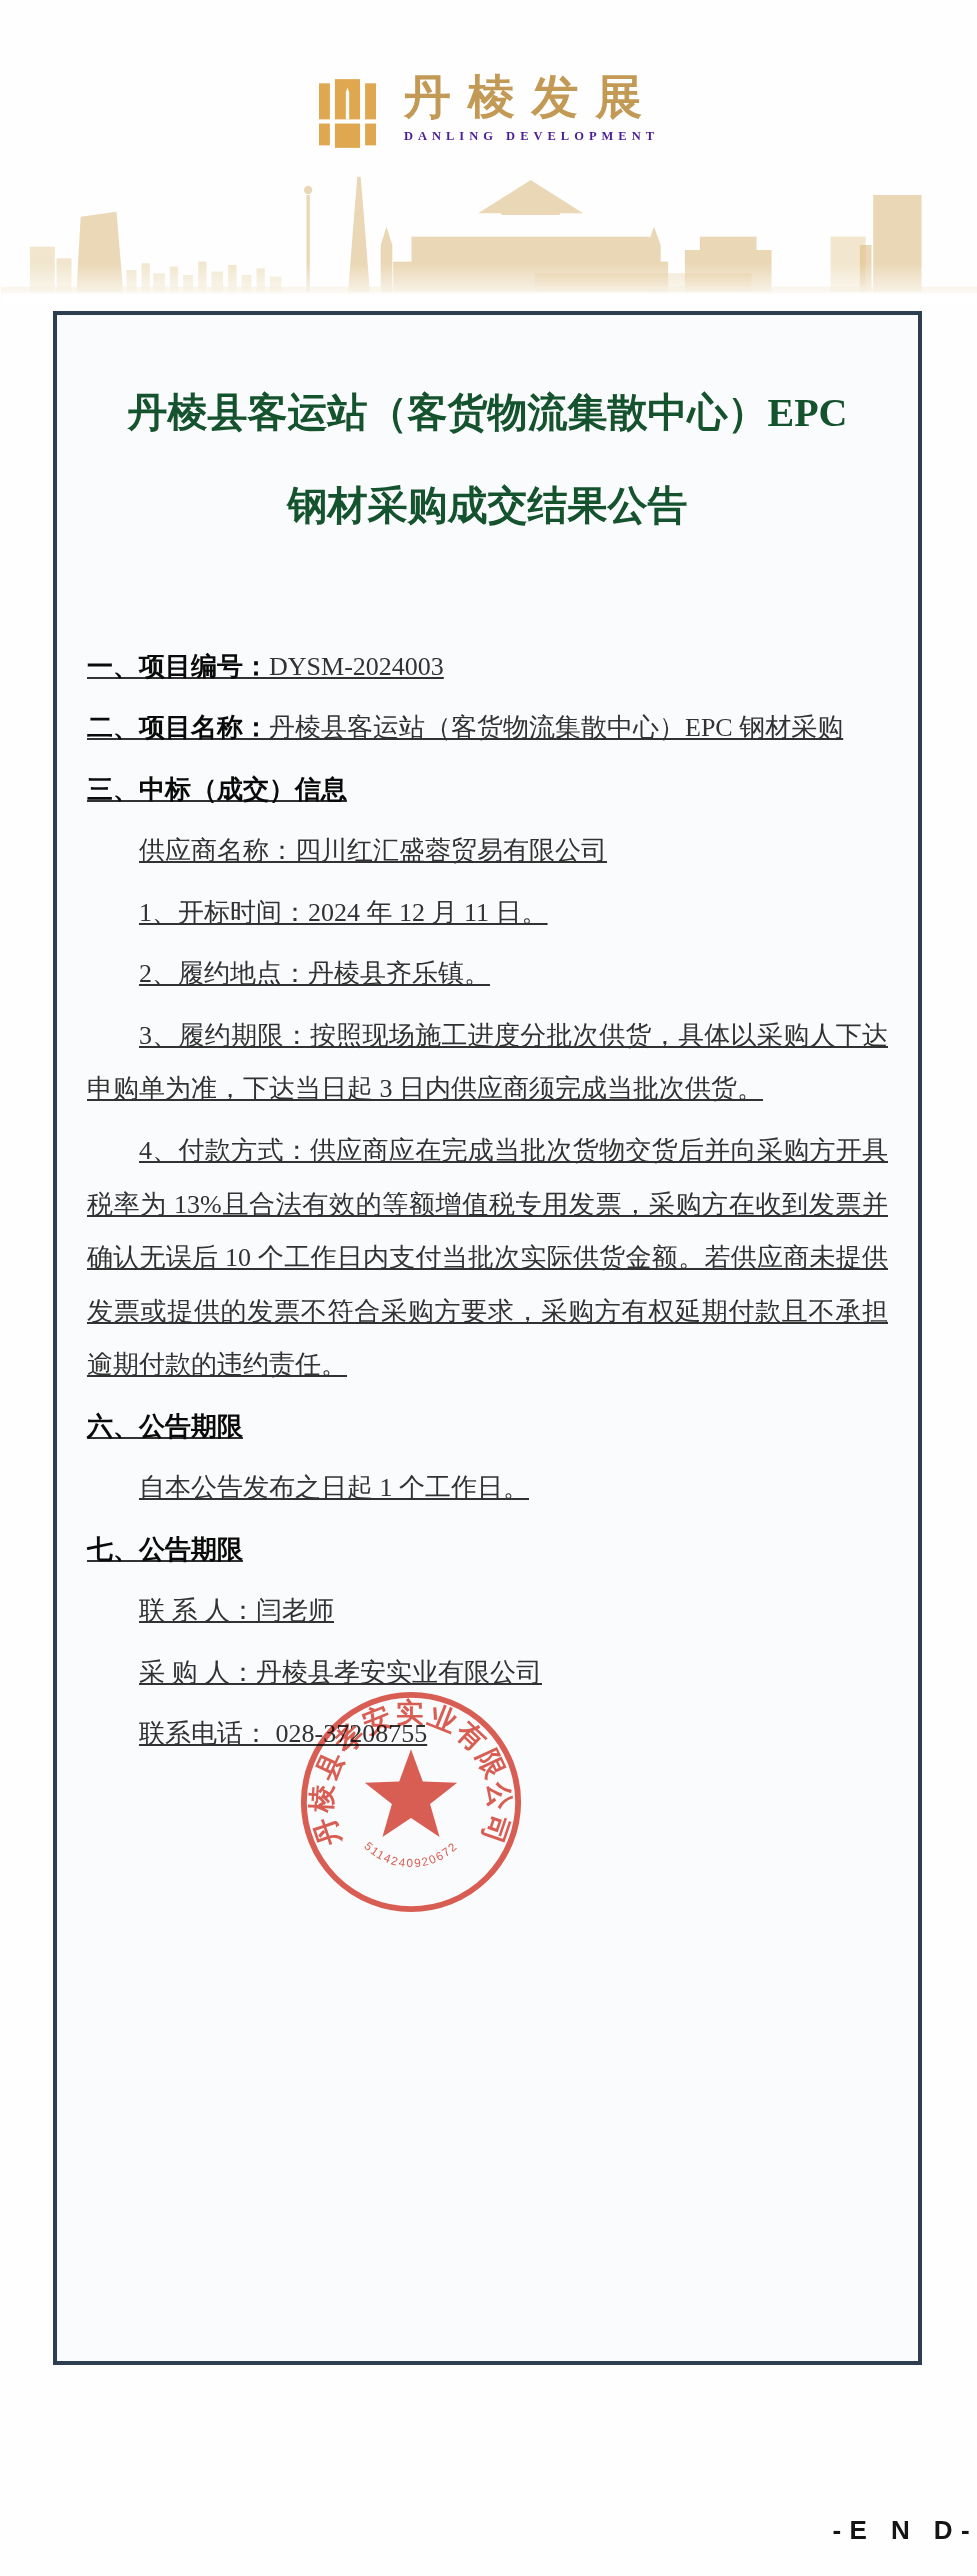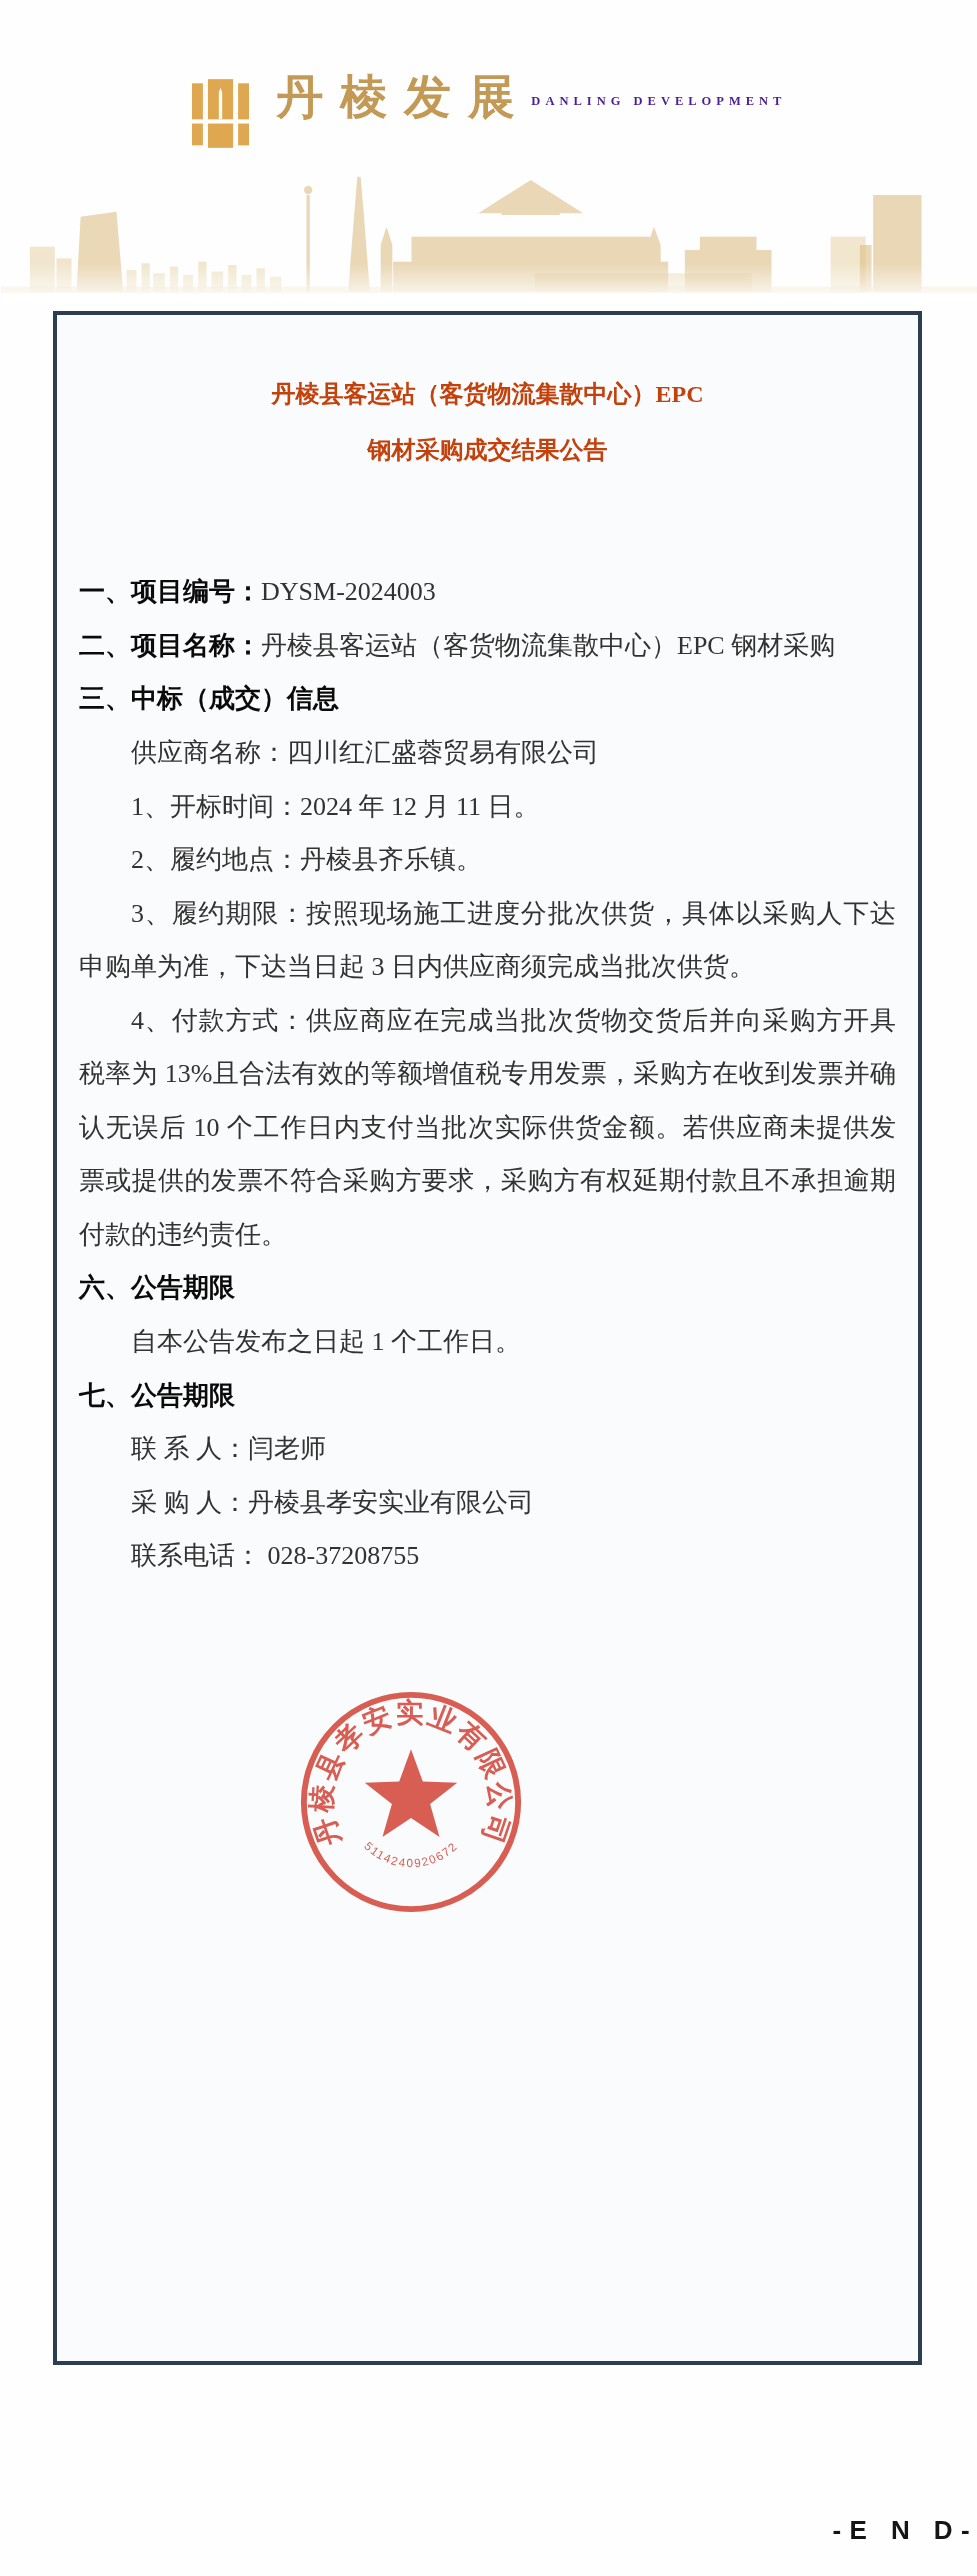--- a/index.html
+++ b/index.html
@@ -9,45 +9,45 @@
     background: #ffffff;
     font-family: "Liberation Serif", "DejaVu Serif", serif;
     overflow: hidden;
   }
   .page { position: relative; width: 978px; height: 2576px; background: #fefefe; }
 
   
   .brand { position: absolute; top: 74px; left: 0; width: 100%;
            display: flex; justify-content: center; align-items: flex-start; gap: 28px; }
   .brand .logo-box { width: 57px; height: 69px; margin-top: 5px; }
-  .brand-text { display: flex; flex-direction: row; align-items: center; }
+  .brand-text { display: flex; flex-direction: column; align-items: center; }
   .brand-name { font-size: 47px; font-weight: 700; color: #c39a55;
                 letter-spacing: 16.7px; line-height: 1.0;
                 font-family: "Liberation Serif", "DejaVu Serif", serif; }
   .brand-sub  { margin-top: 8.4px; font-size: 12.5px; color: #4c1d95;
                 letter-spacing: 5px; font-weight: 700;
                 font-family: "Liberation Serif", "DejaVu Serif", serif; }
 
   
   .skyline { position: absolute; top: 165px; left: 0; width: 978px; height: 140px; }
 
   
   .doc {
     position: absolute; left: 53px; top: 311px;
     width: 869px; height: 2054px;
     border: 4.2px solid #2d3e50;
     background: #fafbfc;
     padding: 0 22px;
   }
   .doc-title { margin-top: 52px; text-align: center;
-               font-size: 24px; font-weight: 700; color: #c2410c;
+               font-size: 40px; font-weight: 700; color: #14532d;
                line-height: 2.32; }
   .doc-body  { margin-top: 87px; font-size: 26px; color: #323232;
                line-height: 2.06; }
-  .para { margin: 0; text-align: justify; }
+  .para { margin: 8px; text-align: justify; text-decoration: underline; }
   .para.indent { text-indent: 2em; }
   .plabel { font-family: "Liberation Sans", "DejaVu Sans", sans-serif;
             font-weight: 700; color: #0a0a0a; }
   .para.heading { font-family: "Liberation Sans", "DejaVu Sans", sans-serif; }
 
   
   .stamp { position: absolute; left: 298px; top: 1689px;
            width: 226px; height: 226px;
            mix-blend-mode: multiply; opacity: 0.88; }
 

